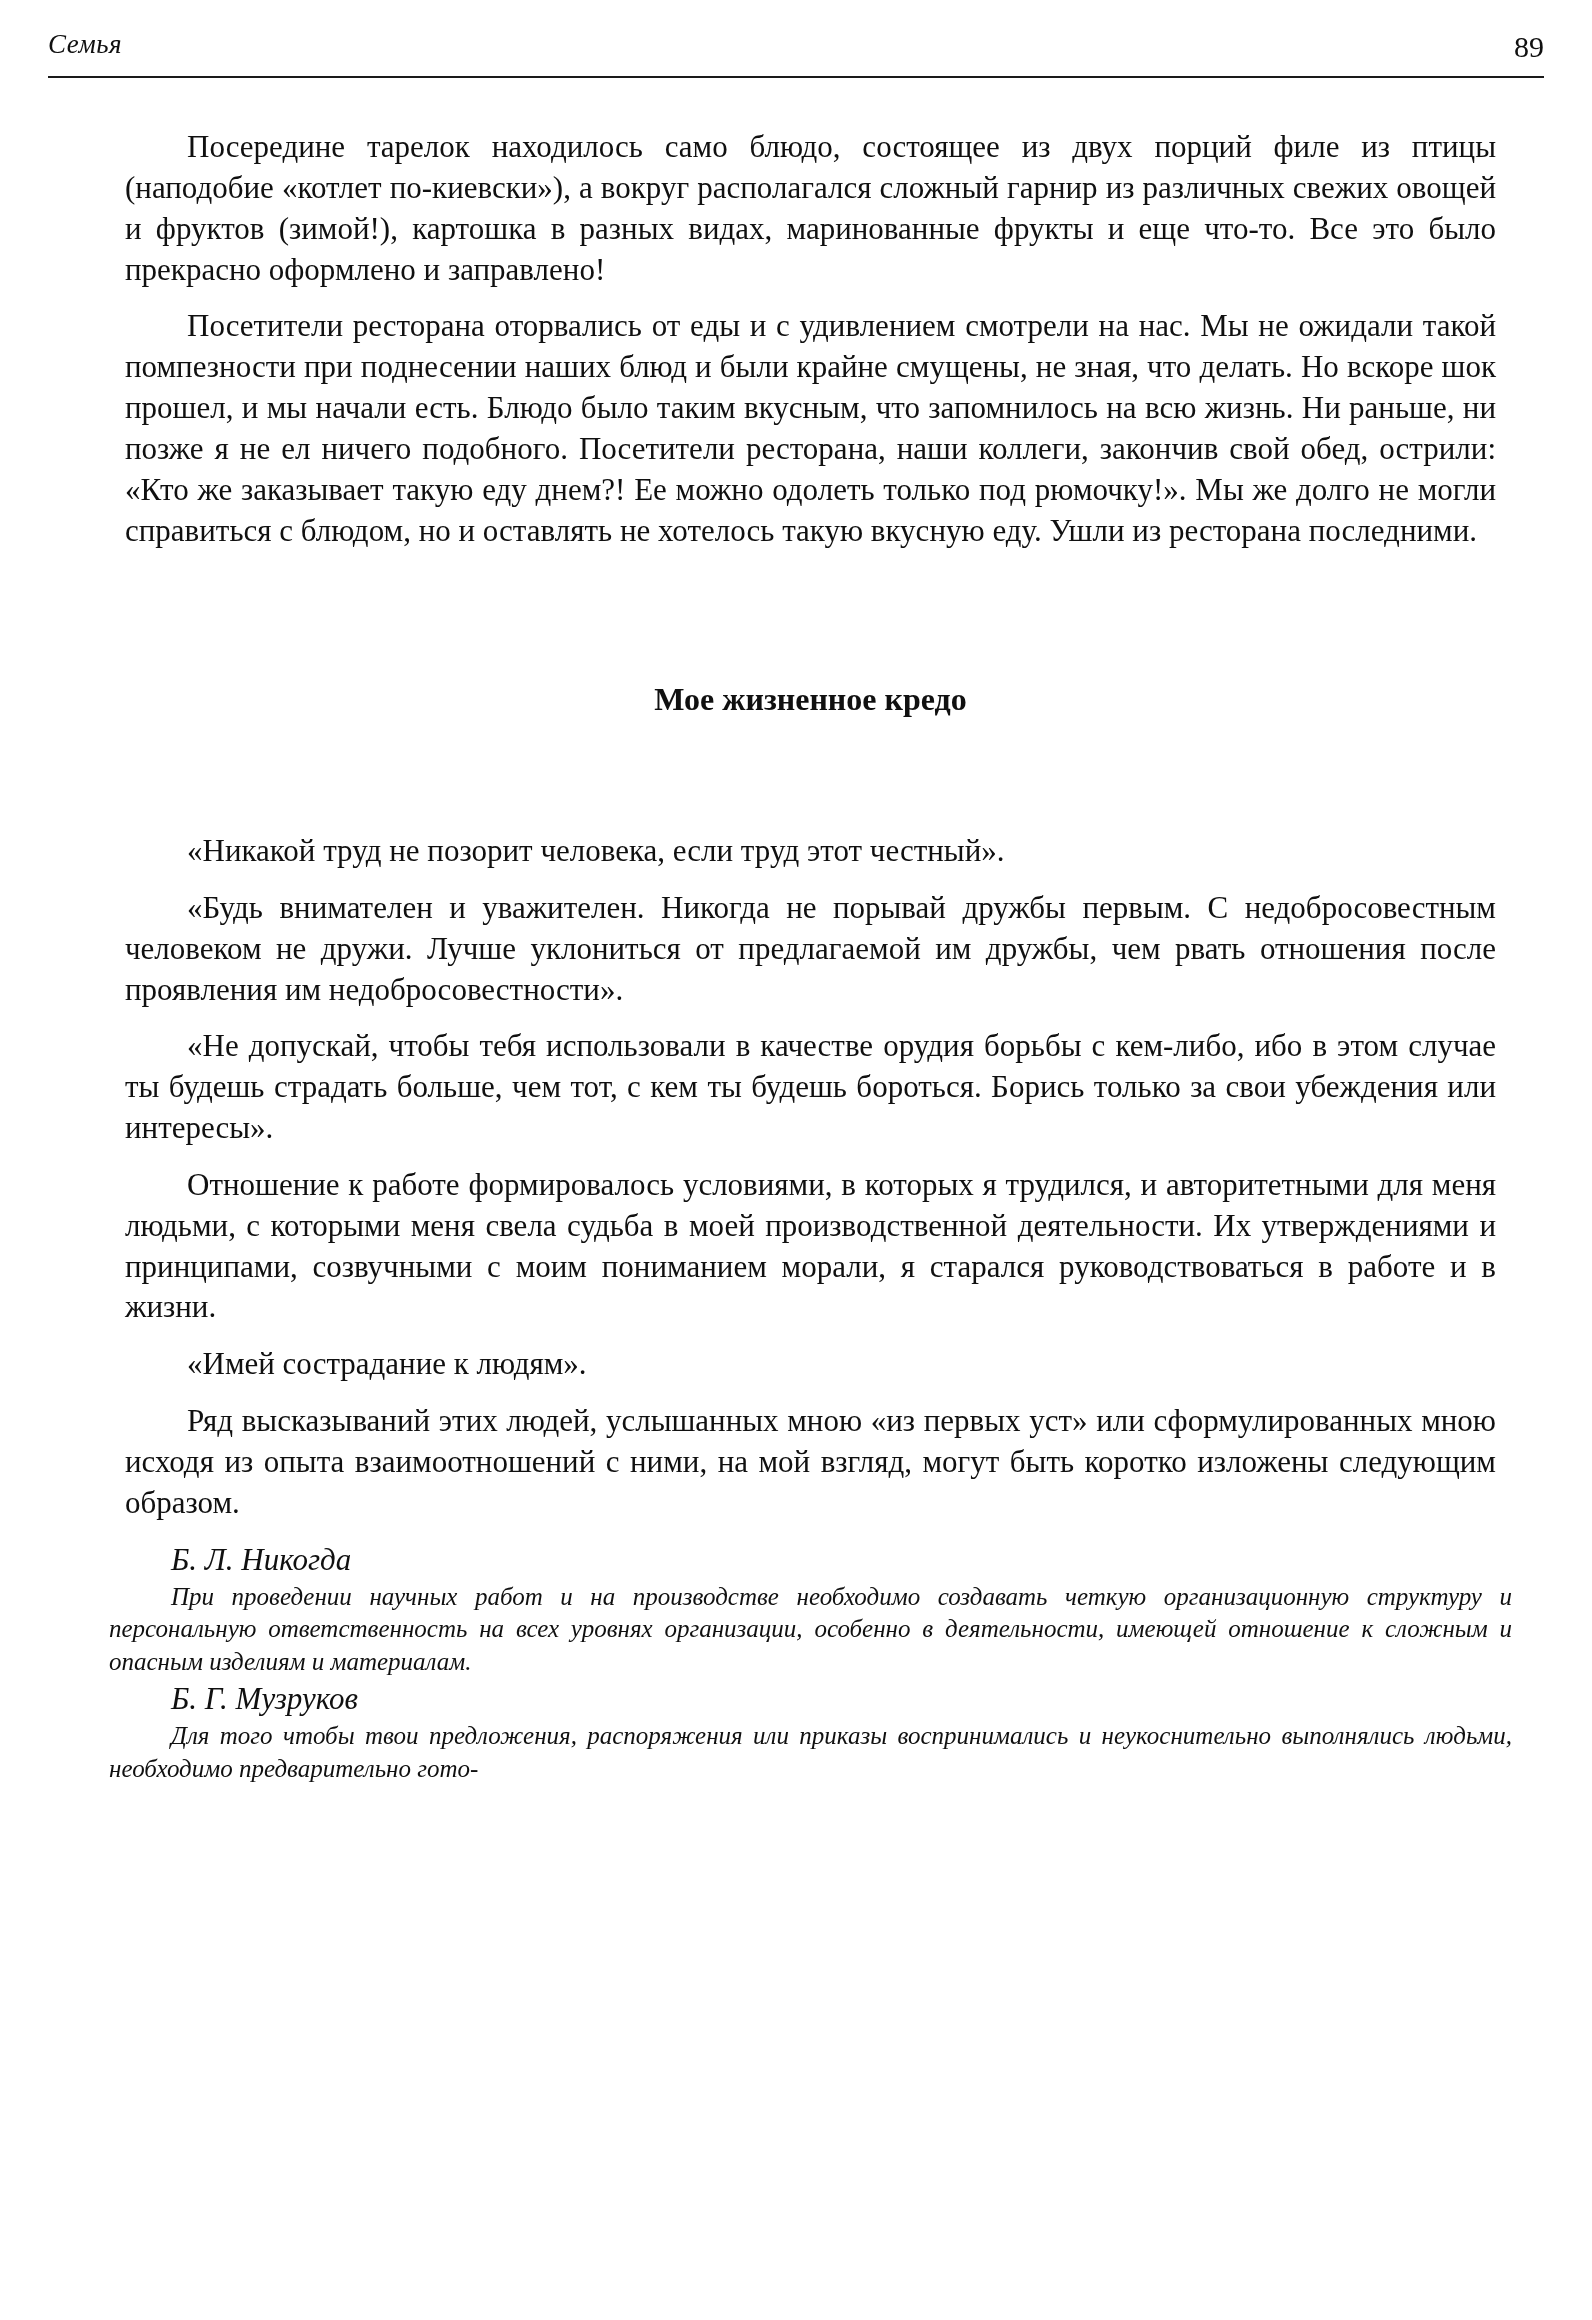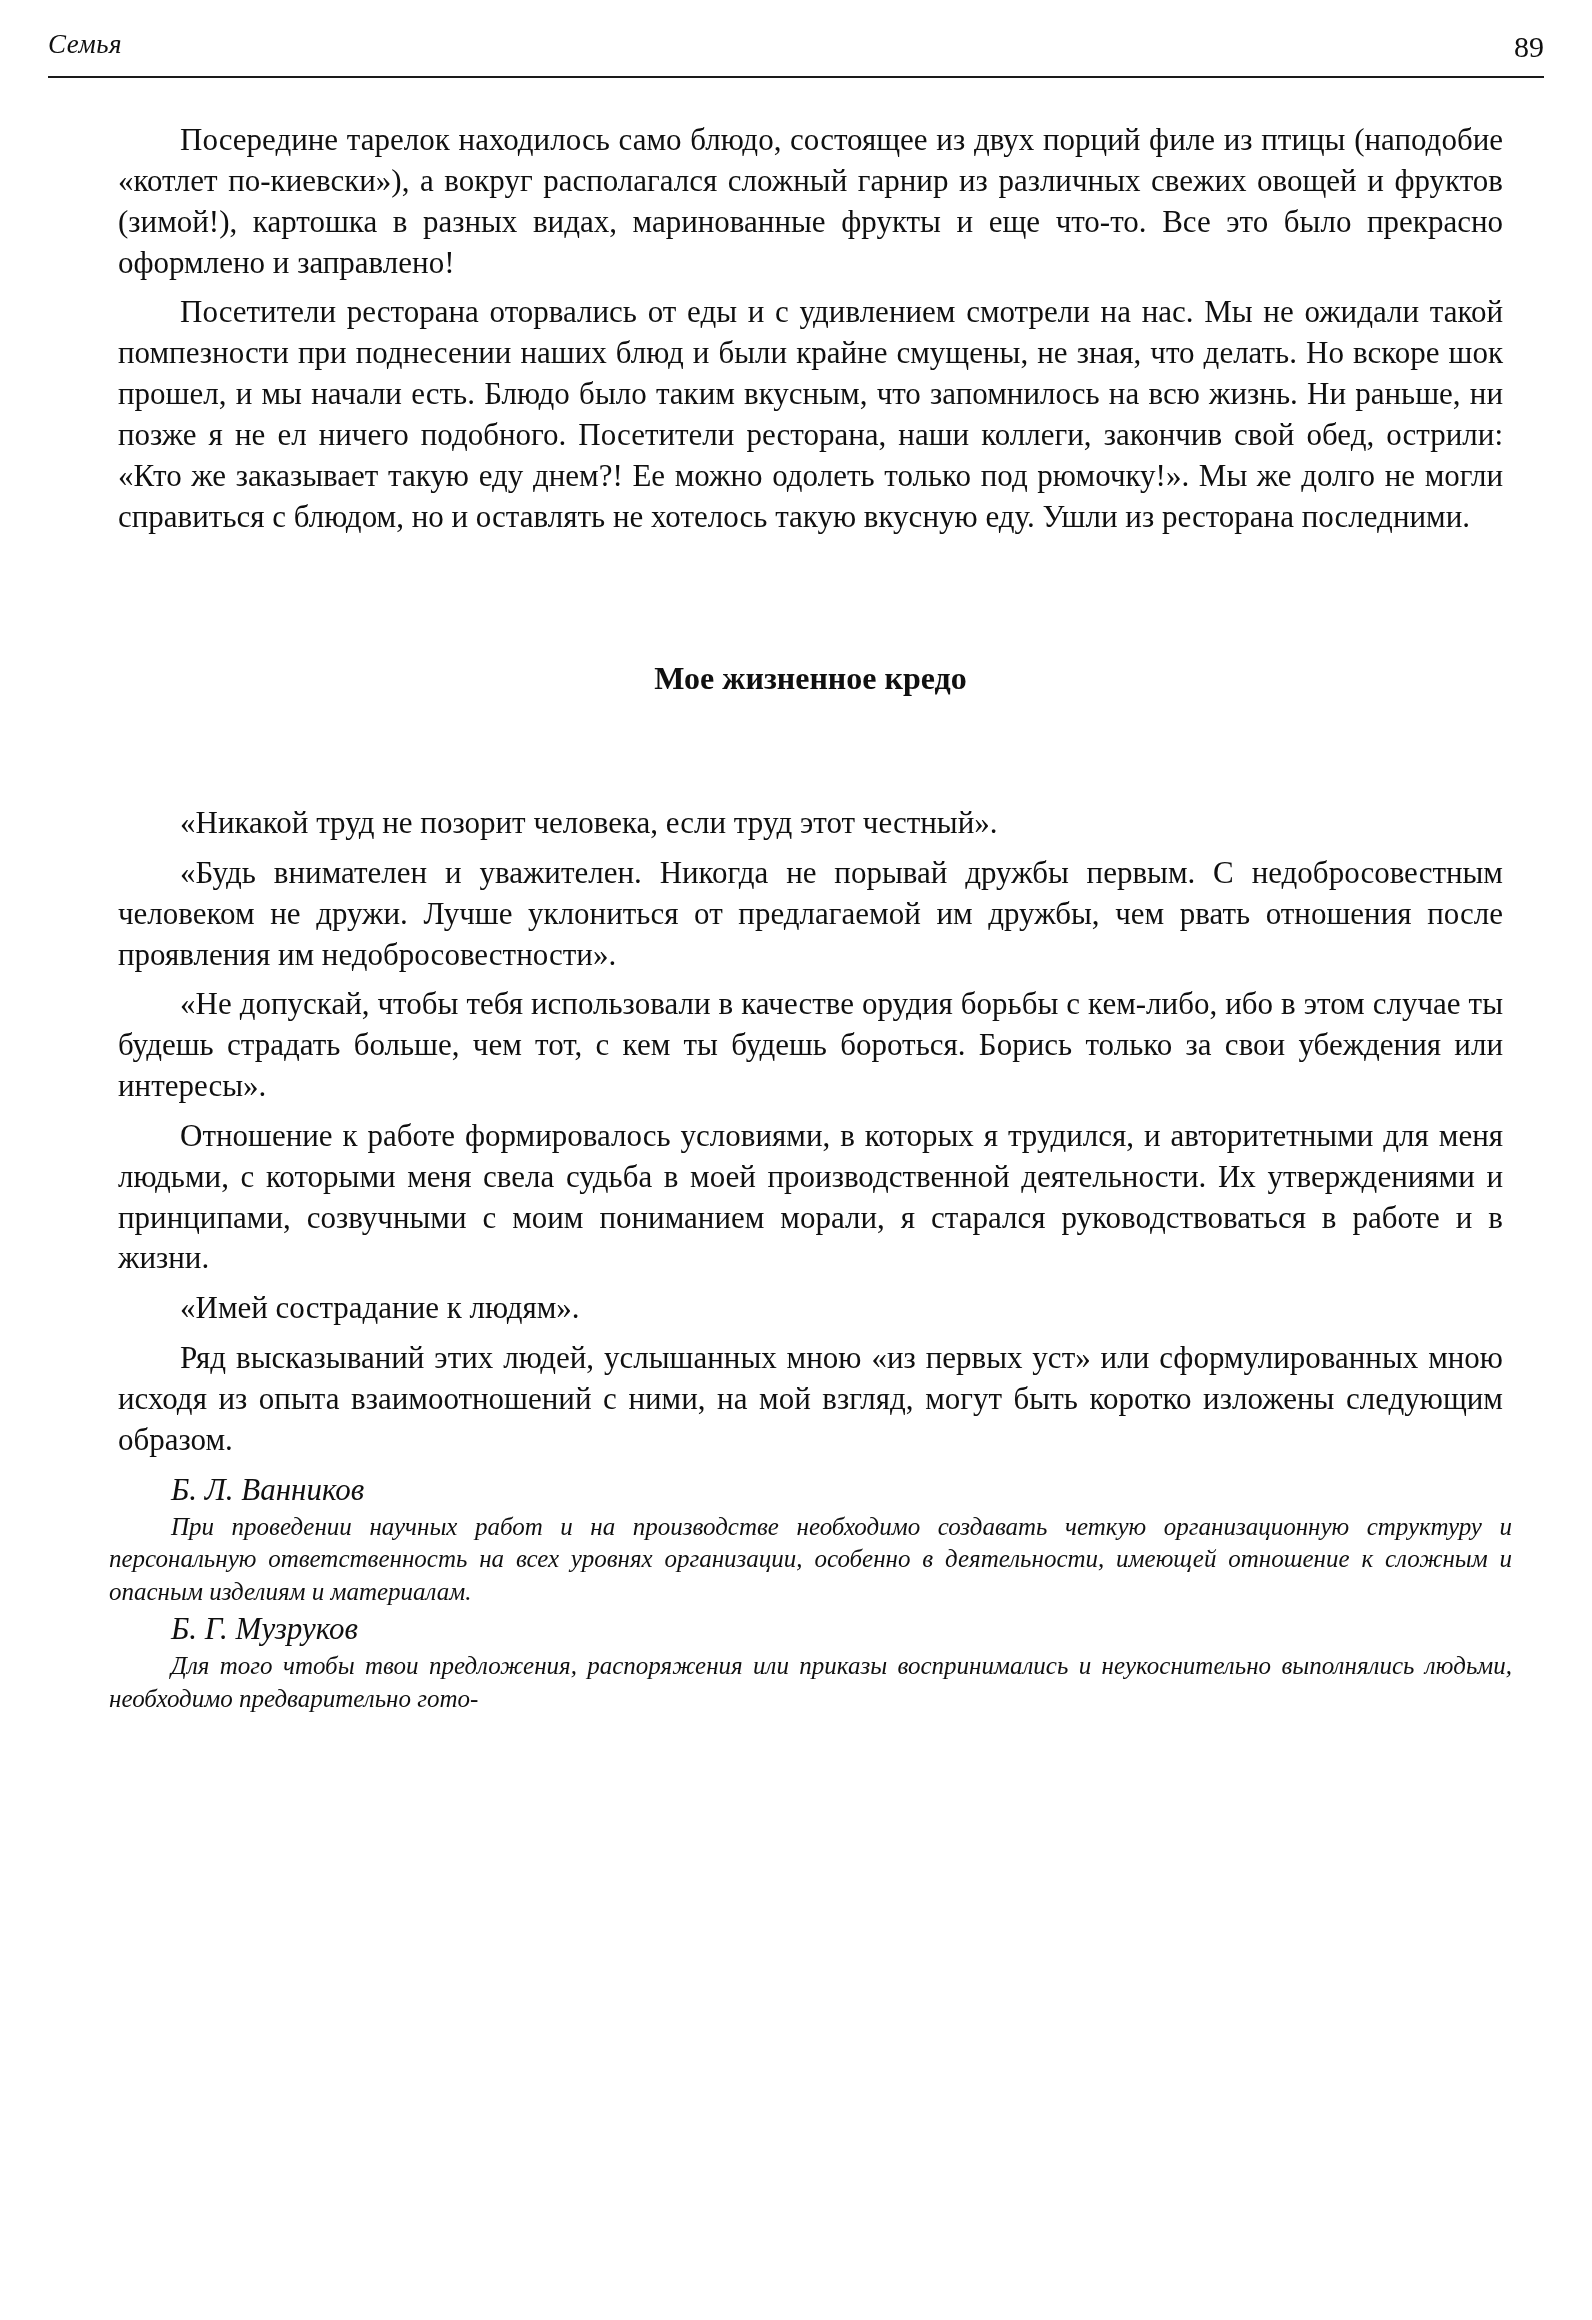--- a/index.html
+++ b/index.html
@@ -42,21 +42,21 @@
     font-size: 30px;
     line-height: 1.1;
   }
   .content {
     position: absolute;
     top: 111px;
     left: 109px;
     width: 1403px;
   }
   p {
-    margin: 9px;
+    margin: 16px;
     font-size: 31px;
     line-height: 1.318;
     text-align: justify;
     text-indent: 62px;
     hyphens: manual;
   }
   .section-title {
     margin: 16px;
     text-align: center;
     font-weight: bold;
@@ -101,21 +101,21 @@
     <div class="section-title">Мое жизненное кредо</div>
     <div class="spacer-title-bottom"></div>
 
     <p>«Никакой труд не позорит человека, если труд этот честный».</p>
     <p>«Будь внимателен и уважителен. Никогда не порывай дружбы первым. С недобросовестным человеком не дружи. Лучше уклониться от предлагаемой им дружбы, чем рвать отношения после проявления им недобросовестности».</p>
     <p>«Не допускай, чтобы тебя использовали в качестве орудия борьбы с кем-либо, ибо в этом случае ты будешь страдать больше, чем тот, с кем ты будешь бороться. Борись только за свои убеждения или интересы».</p>
     <p>Отношение к работе формировалось условиями, в которых я трудился, и авторитетными для меня людьми, с которыми меня свела судьба в моей производственной деятельности. Их утверждениями и принципами, созвучными с моим пониманием морали, я старался руководствоваться в работе и в жизни.</p>
     <p>«Имей сострадание к людям».</p>
     <p>Ряд высказываний этих людей, услышанных мною «из первых уст» или сформулированных мною исходя из опыта взаимоотношений с ними, на мой взгляд, могут быть коротко изложены следующим образом.</p>
 
-    <div class="attrib">Б. Л. Ванников</div>
+    <div class="attrib">Б. Л. Никогда</div>
     <div class="quote-italic">При проведении научных работ и на производстве необходимо создавать четкую организационную структуру и персональную ответственность на всех уровнях организации, особенно в деятельности, имеющей отношение к сложным и опасным изделиям и материалам.</div>
 
     <div class="attrib">Б. Г. Музруков</div>
     <div class="quote-italic">Для того чтобы твои предложения, распоряжения или приказы воспринимались и неукоснительно выполнялись людьми, необходимо предварительно гото-</div>
 
   </div>
 </div>
 
 
 </body></html>

